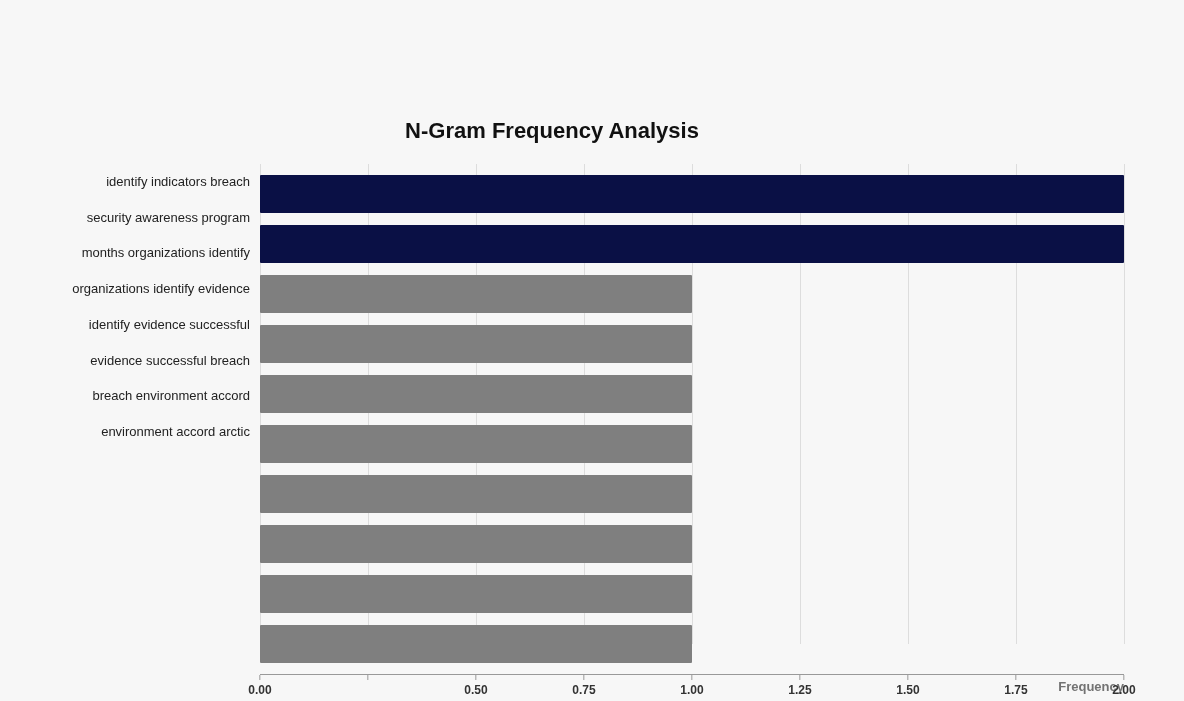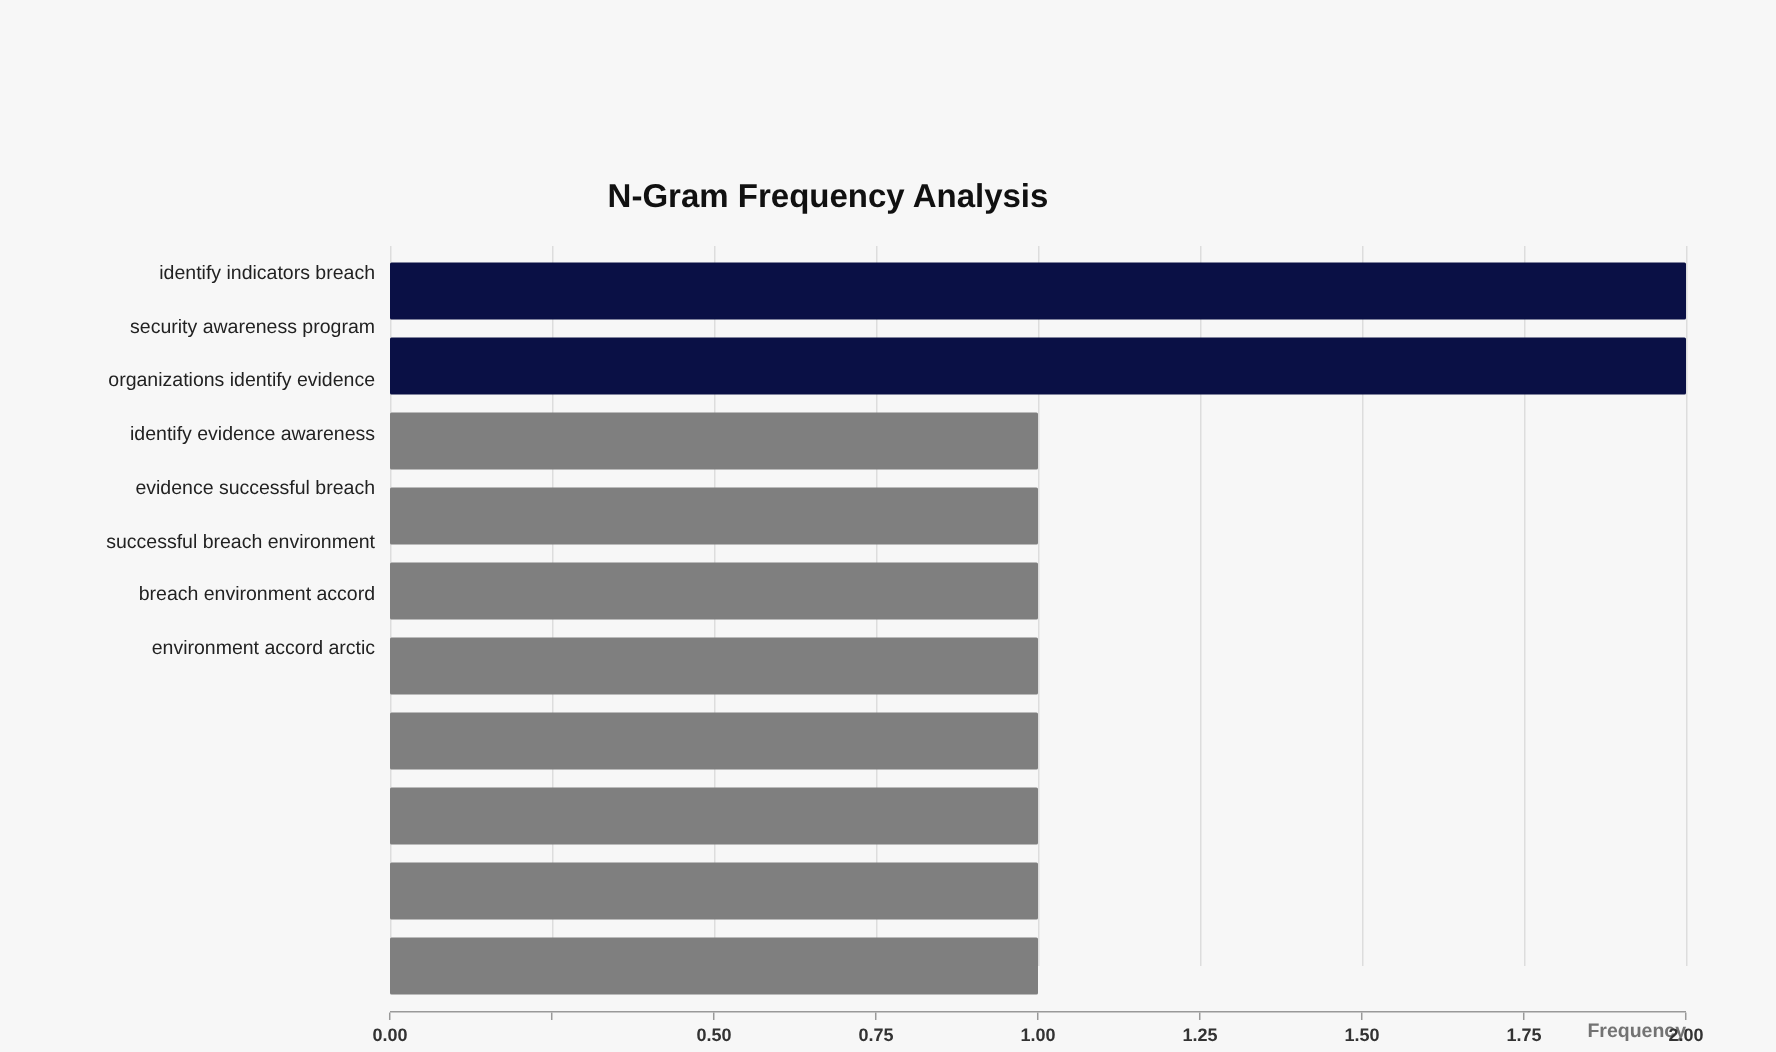--- a/index.html
+++ b/index.html
@@ -152,24 +152,24 @@
 <body>
 
 <div class="chart-container">
   <div class="chart-title">N-Gram Frequency Analysis</div>
 
   <div class="chart-area">
 
     <div class="y-labels" id="y-labels">
         <div class="y-label">identify indicators breach</div>
         <div class="y-label">security awareness program</div>
+        <div class="y-label">months organizations identify</div>
         <div class="y-label">organizations identify evidence</div>
-        <div class="y-label">identify evidence awareness</div>
+        <div class="y-label">identify evidence successful</div>
         <div class="y-label">evidence successful breach</div>
-        <div class="y-label">successful breach environment</div>
         <div class="y-label">breach environment accord</div>
         <div class="y-label">environment accord arctic</div>
       </div>
 
     <div class="bars-area">
       <div class="bars-wrapper" id="bars-wrapper">
 
         <div class="grid-lines" id="grid-lines">
             <div class="grid-line" style="left: 0%;"></div>
             <div class="grid-line" style="left: 12.5%;"></div>

